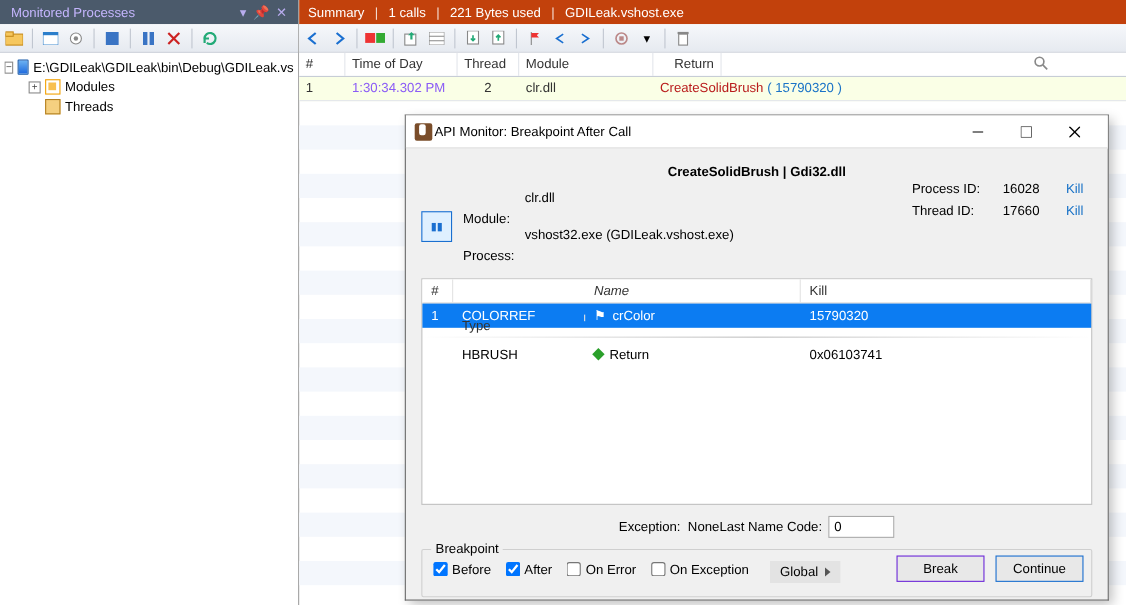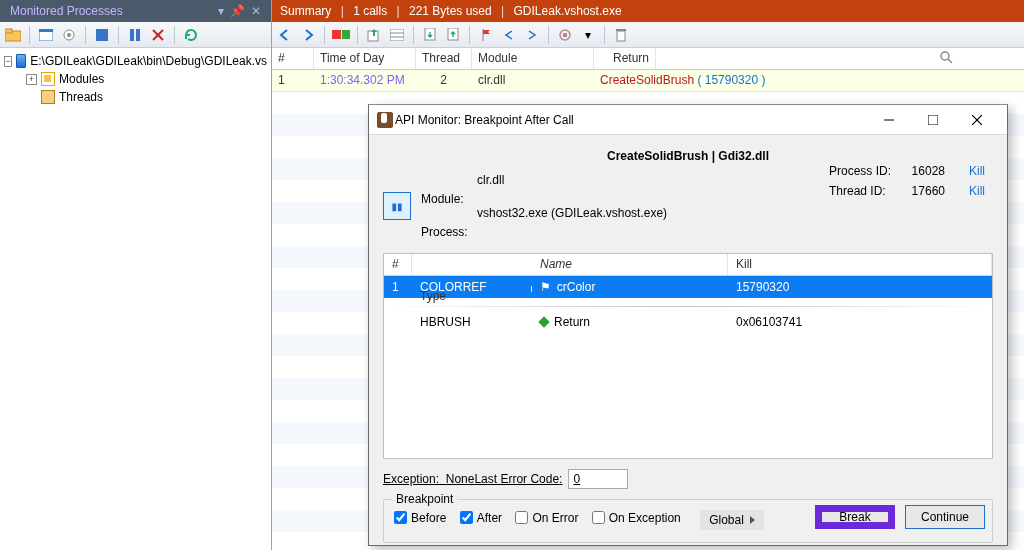--- a/index.html
+++ b/index.html
@@ -66,30 +66,30 @@
 .param-table{border:1px solid #bfbfbf; margin-top:14px; height:206px; background:#fff; position:relative;}
 .pt-head{display:flex;height:22px;border-bottom:1px solid #d0d0d0;background:#fff;}
 .pth{border-right:1px solid #e3e3e3;padding:3px 8px;color:#333;}
 .pth1{width:28px;} .pth2{width:120px;margin-top:32px;} .pth3{width:196px;font-style:italic;} .pth4{flex:1;}
 .pt-row{display:flex;height:22px;align-items:center;}
 .ptc{padding:0 8px;}
 .ptc1{width:28px;} .ptc2{width:120px;} .ptc3{width:196px; display:flex; align-items:center; gap:6px;} .ptc4{flex:1;}
 .sel{background:#0c7cf2;color:#fff;}
 .pt-rule{height:1px;background:linear-gradient(to right,transparent,#bfbfbf,transparent);margin:8px 0 4px;}
 .diamond{width:8px;height:8px;background:#2aa02a;transform:rotate(45deg);display:inline-block;}
-.excrow{display:flex;justify-content:flex-start;align-items:center;margin-top:10px;text-decoration:underline;}
+.excrow{display:flex;justify-content:center;align-items:center;margin-top:10px;}
 .errbox{width:60px;height:20px;border:1px solid #aaa;background:#fff;padding:1px 4px;}
 .bp-group{border:1px solid #cfcfcf;border-radius:2px;margin-top:10px;padding:10px 10px 12px;position:relative;}
 .bp-group .legend{position:absolute;left:8px;top:-8px;background:#f0f0f0;padding:0 4px;}
 .cb{display:inline-flex;align-items:center;gap:4px;margin-right:10px;}
 .cb input{width:13px;height:13px;}
 .globalbtn{display:inline-flex;align-items:center;gap:6px;border:1px solid transparent;background:#e3e3e3;padding:2px 8px;cursor:pointer;margin-left:6px;}
 .globalbtn .tri{width:0;height:0;border-top:4px solid transparent;border-bottom:4px solid transparent;border-left:5px solid #555;display:inline-block;}
 .dlg-btns{position:absolute;right:22px;bottom:16px;display:flex;gap:10px;}
-.btn{width:80px;height:24px;background:#e8e8e8;border:7px solid #6d28d9;cursor:pointer;display:inline-flex;align-items:center;justify-content:center;}
+.btn{width:80px;height:24px;background:#e8e8e8;border:1px solid #6d28d9;cursor:pointer;display:inline-flex;align-items:center;justify-content:center;}
 .btn.primary{border:1px solid #1a6fd0;}
 svg{display:block;}
 </style>
 </head>
 <body>
 
 <div class="left-panel">
   <div class="panel-title">
     <span>Monitored Processes</span>
     <span class="spacer"></span>
@@ -370,21 +370,21 @@
             <span class="diamond"></span>
             <span>Return</span>
           </div>
         <div class="ptc ptc4">0x06103741</div>
       </div>
     </div>
 
     <div class="excrow">
       <div><span>Exception:</span>&nbsp;&nbsp;<span>None</span></div>
       <div style="display:flex;align-items:center;gap:6px;">
-          <span>Last Error Code:</span>
+          <span>Last Name Code:</span>
           <input class="errbox" value="0" style="">
         </div>
     </div>
 
     <div class="bp-group">
       <span class="legend">Breakpoint</span>
       <label class="cb">
           <input type="checkbox" checked="" style="">
           <span>Before</span>
         </label>

